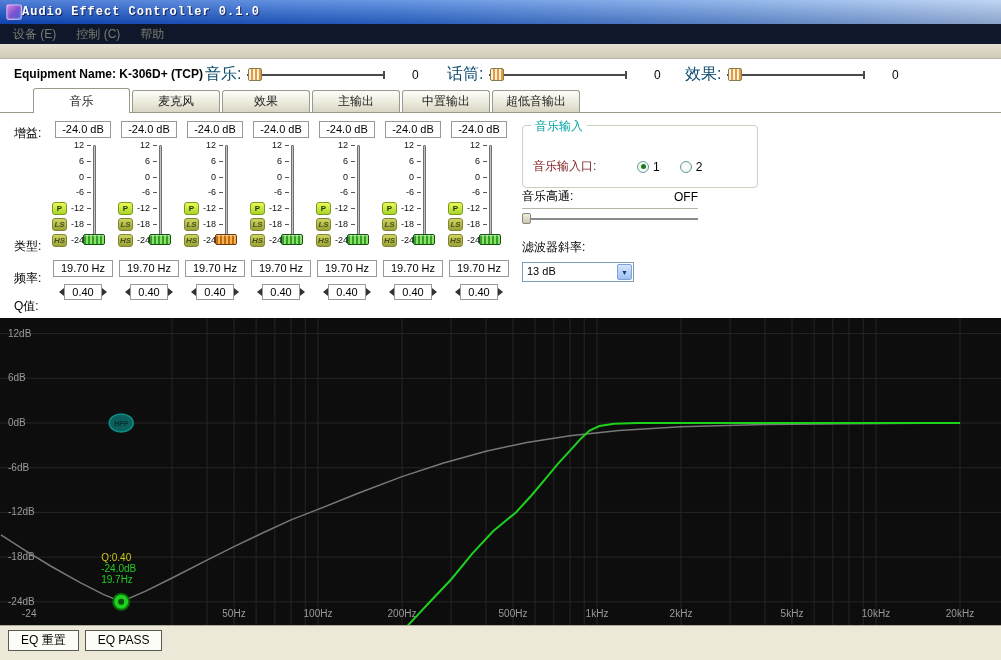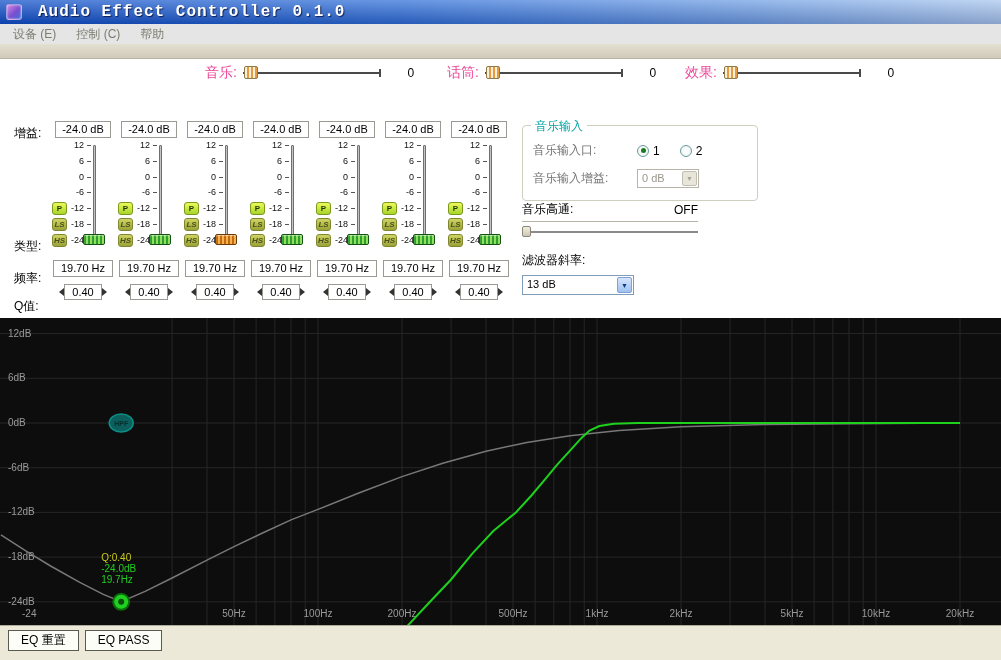--- a/index.html
+++ b/index.html
@@ -7,35 +7,35 @@
   .window { position:relative; width:1001px; height:660px; background:#fff; overflow:hidden; }
 
   
   .titlebar { position:absolute; top:0; left:0; right:0; height:24px;
     background:linear-gradient(180deg, rgba(255,255,255,.28), rgba(0,0,40,.18)),
                linear-gradient(90deg,#0f4fc8 0%,#2f6fd8 40%,#6f9fe4 75%,#a8c6ee 100%);
     display:flex; align-items:center; padding:0 6px; }
   .app-icon { width:16px; height:16px; border-radius:3px; flex:0 0 16px;
     background:linear-gradient(135deg,#d98ae0 0%,#7a4fd0 55%,#3a6fd8 100%);
     box-shadow:inset 0 0 2px rgba(255,255,255,.8); border:1px solid rgba(255,255,255,.4); }
-  .title-text { color:#fff; font-weight:bold; font-size:16px; letter-spacing:1px; margin-left:16px;
+  .title-text { color:#fff; font-weight:bold; font-size:12px; letter-spacing:1px; margin-left:0;
     text-shadow:1px 1px 1px rgba(0,0,40,.7); font-family:"Liberation Mono","DejaVu Sans Mono",monospace; }
 
   
-  .menubar { position:absolute; top:24px; left:0; right:0; height:20px; background:#e5e5e5;
+  .menubar { position:absolute; top:24px; left:0; right:0; height:20px; background:#0f172a;
     display:flex; align-items:center; padding-left:4px; gap:2px; font-size:12px; color:#7c7c70; }
   .menu-item { padding:2px 9px; }
   .toolstrip { position:absolute; top:44px; left:0; right:0; height:15px;
     background:linear-gradient(#e4e0d0,#cfcaba); border-bottom:1px solid #b8b4a4; }
 
   
   .topbar { position:absolute; top:60px; left:0; right:0; height:28px; background:#fff; }
   .equip { position:absolute; left:14px; top:7px; font-size:12px; font-weight:bold; color:#000; }
   .mixer { position:absolute; top:4px; display:flex; align-items:center; gap:6px; }
-  .mixer-label { font-size:14px; color:#ec4899; }
+  .mixer-label { font-size:16px; color:#0c4a6e; }
   .hslider { position:relative; width:138px; height:18px; }
   .htrack { position:absolute; left:0; right:0; top:8px; height:2px; background:#4a4a4a; }
   .htrack::after { content:""; position:absolute; right:0; top:-3px; width:2px; height:8px; background:#4a4a4a; }
   .hthumb { position:absolute; left:1px; top:2px; width:14px; height:13px; border:1px solid #8a7a4a;
     border-radius:2px; background:repeating-linear-gradient(90deg,#f8f0da 0 2px,#e89a3f 2px 4px); }
   .mixer-value { width:48px; text-align:center; font-size:12px; color:#000; }
 
   
   .tabs { position:absolute; top:88px; left:0; right:0; height:25px; display:flex; align-items:flex-end;
     padding-left:33px; border-bottom:1px solid #9a9a8c; background:#fff; }
@@ -64,25 +64,25 @@
   .type-btn.p  { background:linear-gradient(#eef95a,#a8d42c); border:1px solid #7a9a1a; color:#1a3a00; }
   .type-btn.ls, .type-btn.hs { background:linear-gradient(#cfd462,#9aa238); border:1px solid #80862e; color:#4a4e18;font-style:italic; }
   .q-row { margin-top:7px; display:flex; align-items:center; }
   .q-box { width:38px; height:16px; line-height:14px; border:1px solid #9a9a94; background:#fff; font-size:11px; text-align:center; }
   .q-arrow { width:0; height:0; border-top:4px solid transparent; border-bottom:4px solid transparent; }
   .q-arrow.left  { border-right:5px solid #333; }
   .q-arrow.right { border-left:5px solid #333; }
 
   
   .right-panel { position:absolute; left:522px; top:4px; width:400px; }
-  .groupbox { position:relative; width:236px; border:1px solid #cfcfc0; border-radius:4px; margin-top:8px; padding:16px 10px 12px; }
+  .groupbox { position:relative; width:236px; border:1px solid #cfcfc0; border-radius:4px; margin-top:8px; padding:32px 10px 12px; }
   .groupbox-title { position:absolute; top:-8px; left:8px; background:#fff; padding:0 4px; font-size:12px; color:#00a3a3; }
   .gb-row { display:flex; align-items:center; }
   .gb-row + .gb-row { margin-top:10px; }
-  .gb-label { width:104px; font-size:12px; color:#737373; }
+  .gb-label { width:104px; font-size:12px; color:#7f1d1d; }
   .radios { display:flex; gap:20px; }
   .radio { display:flex; align-items:center; gap:4px; font-size:12px; }
   .radio-circle { width:12px; height:12px; border:1px solid #6a9a9a; border-radius:50%;
     background:radial-gradient(#fff,#e8f2f2); display:flex; align-items:center; justify-content:center; }
   .radio-dot { width:5px; height:5px; border-radius:50%; background:#1c7a1c; }
   .combo { position:relative; height:19px; width:62px; border:1px solid #7f9db9; background:#fff; font-size:11px; color:#000; }
   .combo-value { position:absolute; left:4px; top:2px; }
   .combo-btn { position:absolute; right:1px; top:1px; bottom:1px; width:15px; display:flex; align-items:center; justify-content:center;
     font-size:7px; color:#123a8a; background:linear-gradient(#d6e5fb,#9ec1f0); border:1px solid #7fa0d8; border-radius:2px; }
   .combo.disabled { border-color:#b8b5a8; color:#9a978c; }
@@ -119,20 +119,21 @@
 
   <div class="menubar">
     <span class="menu-item">设备 (E)</span>
     <span class="menu-item">控制 (C)</span>
     <span class="menu-item">帮助</span>
   </div>
 
   <div class="toolstrip"></div>
 
   <div class="topbar">
+    <span class="equip">Equipment Name: K-306D+ (TCP)</span>
     <div class="mixer" style="left:205px">
       <span class="mixer-label">音乐:</span>
       <div class="hslider">
         <div class="htrack"></div>
         <div class="hthumb"></div>
       </div>
       <span class="mixer-value">0</span>
     </div>
     <div class="mixer" style="left:447px">
       <span class="mixer-label">话筒:</span>
@@ -145,20 +146,28 @@
     <div class="mixer" style="left:685px">
       <span class="mixer-label">效果:</span>
       <div class="hslider">
         <div class="htrack"></div>
         <div class="hthumb"></div>
       </div>
       <span class="mixer-value">0</span>
     </div>
   </div>
 
+  <div class="tabs">
+    <div class="tab active">音乐</div>
+    <div class="tab">麦克风</div>
+    <div class="tab">效果</div>
+    <div class="tab">主输出</div>
+    <div class="tab">中置输出</div>
+    <div class="tab">超低音输出</div>
+  </div>
 
   <div class="eq-pane">
     <span class="row-label" style="top:12px">增益:</span>
     <span class="row-label" style="top:125px">类型:</span>
     <span class="row-label" style="top:157px">频率:</span>
     <span class="row-label" style="top:185px">Q值:</span>
 
     <div id="channels">
       <div class="channel">
         <div class="gain-box">-24.0 dB</div>
@@ -415,27 +424,20 @@
             <label class="radio">
               <span class="radio-circle">
                   <span class="radio-dot"></span>
                 </span>
               <span>1</span>
             </label>
             <label class="radio">
               <span class="radio-circle"></span>
               <span>2</span>
             </label>
-          </div>
-        </div>
-        <div class="gb-row">
-          <span class="gb-label">音乐输入增益:</span>
-          <div class="combo disabled">
-            <span class="combo-value">0 dB</span>
-            <span class="combo-btn">▼</span>
           </div>
         </div>
       </div>
 
       <div class="hpf-block">
         <div class="hpf-row">
           <span>音乐高通:</span>
           <span>OFF</span>
         </div>
         <div class="hpf-slider">

